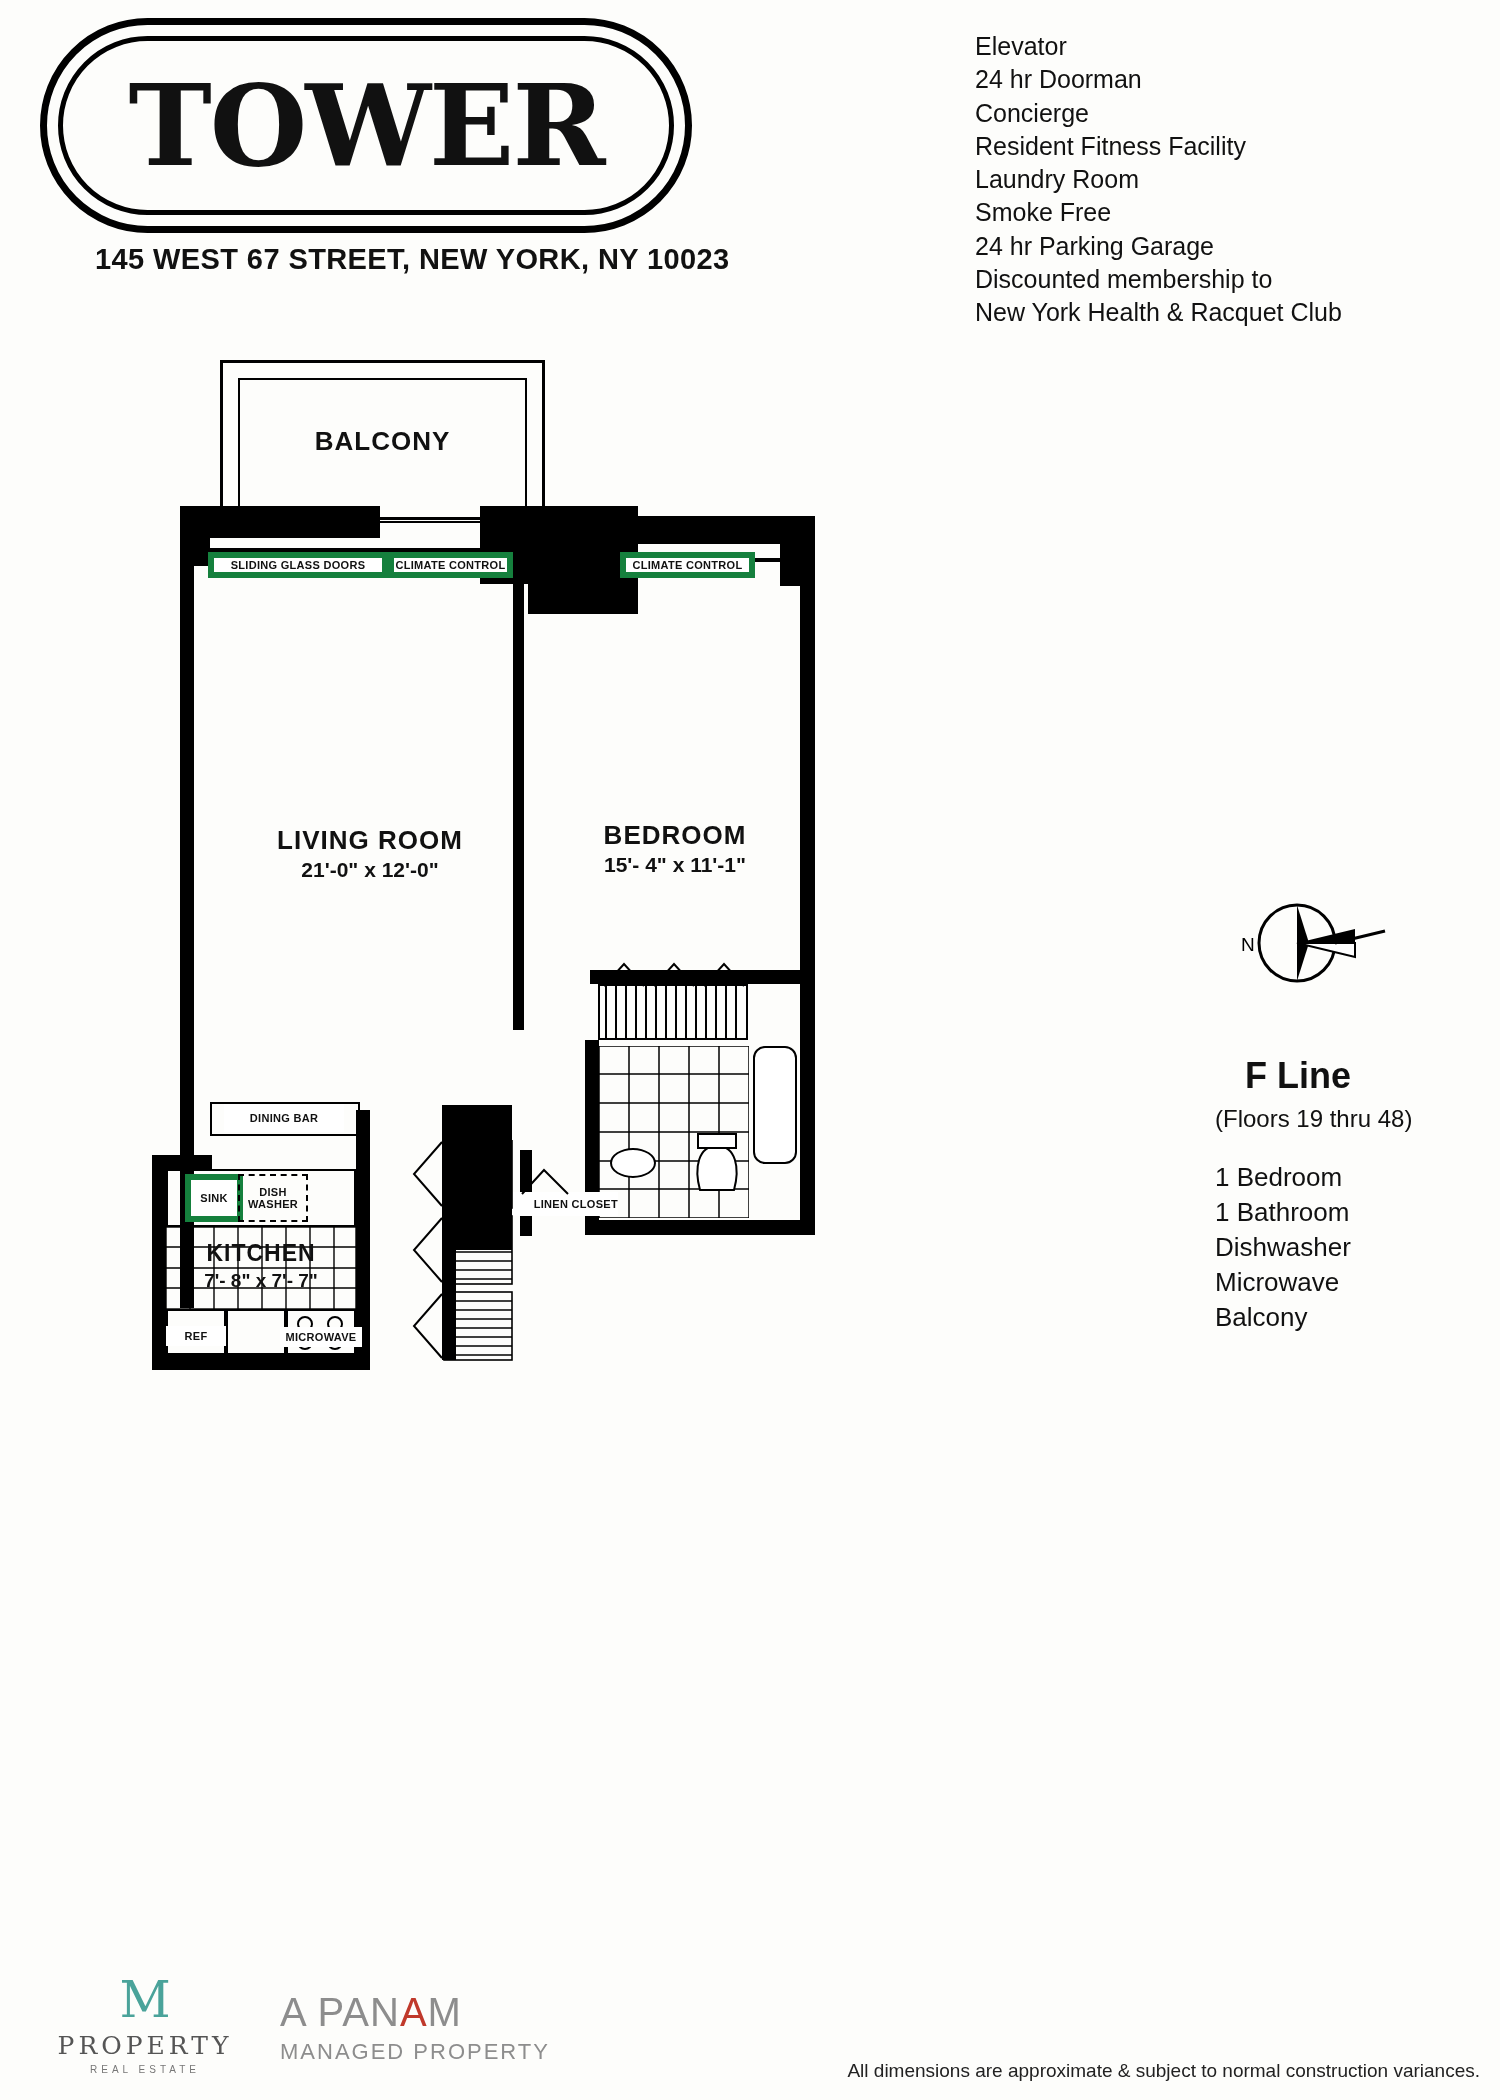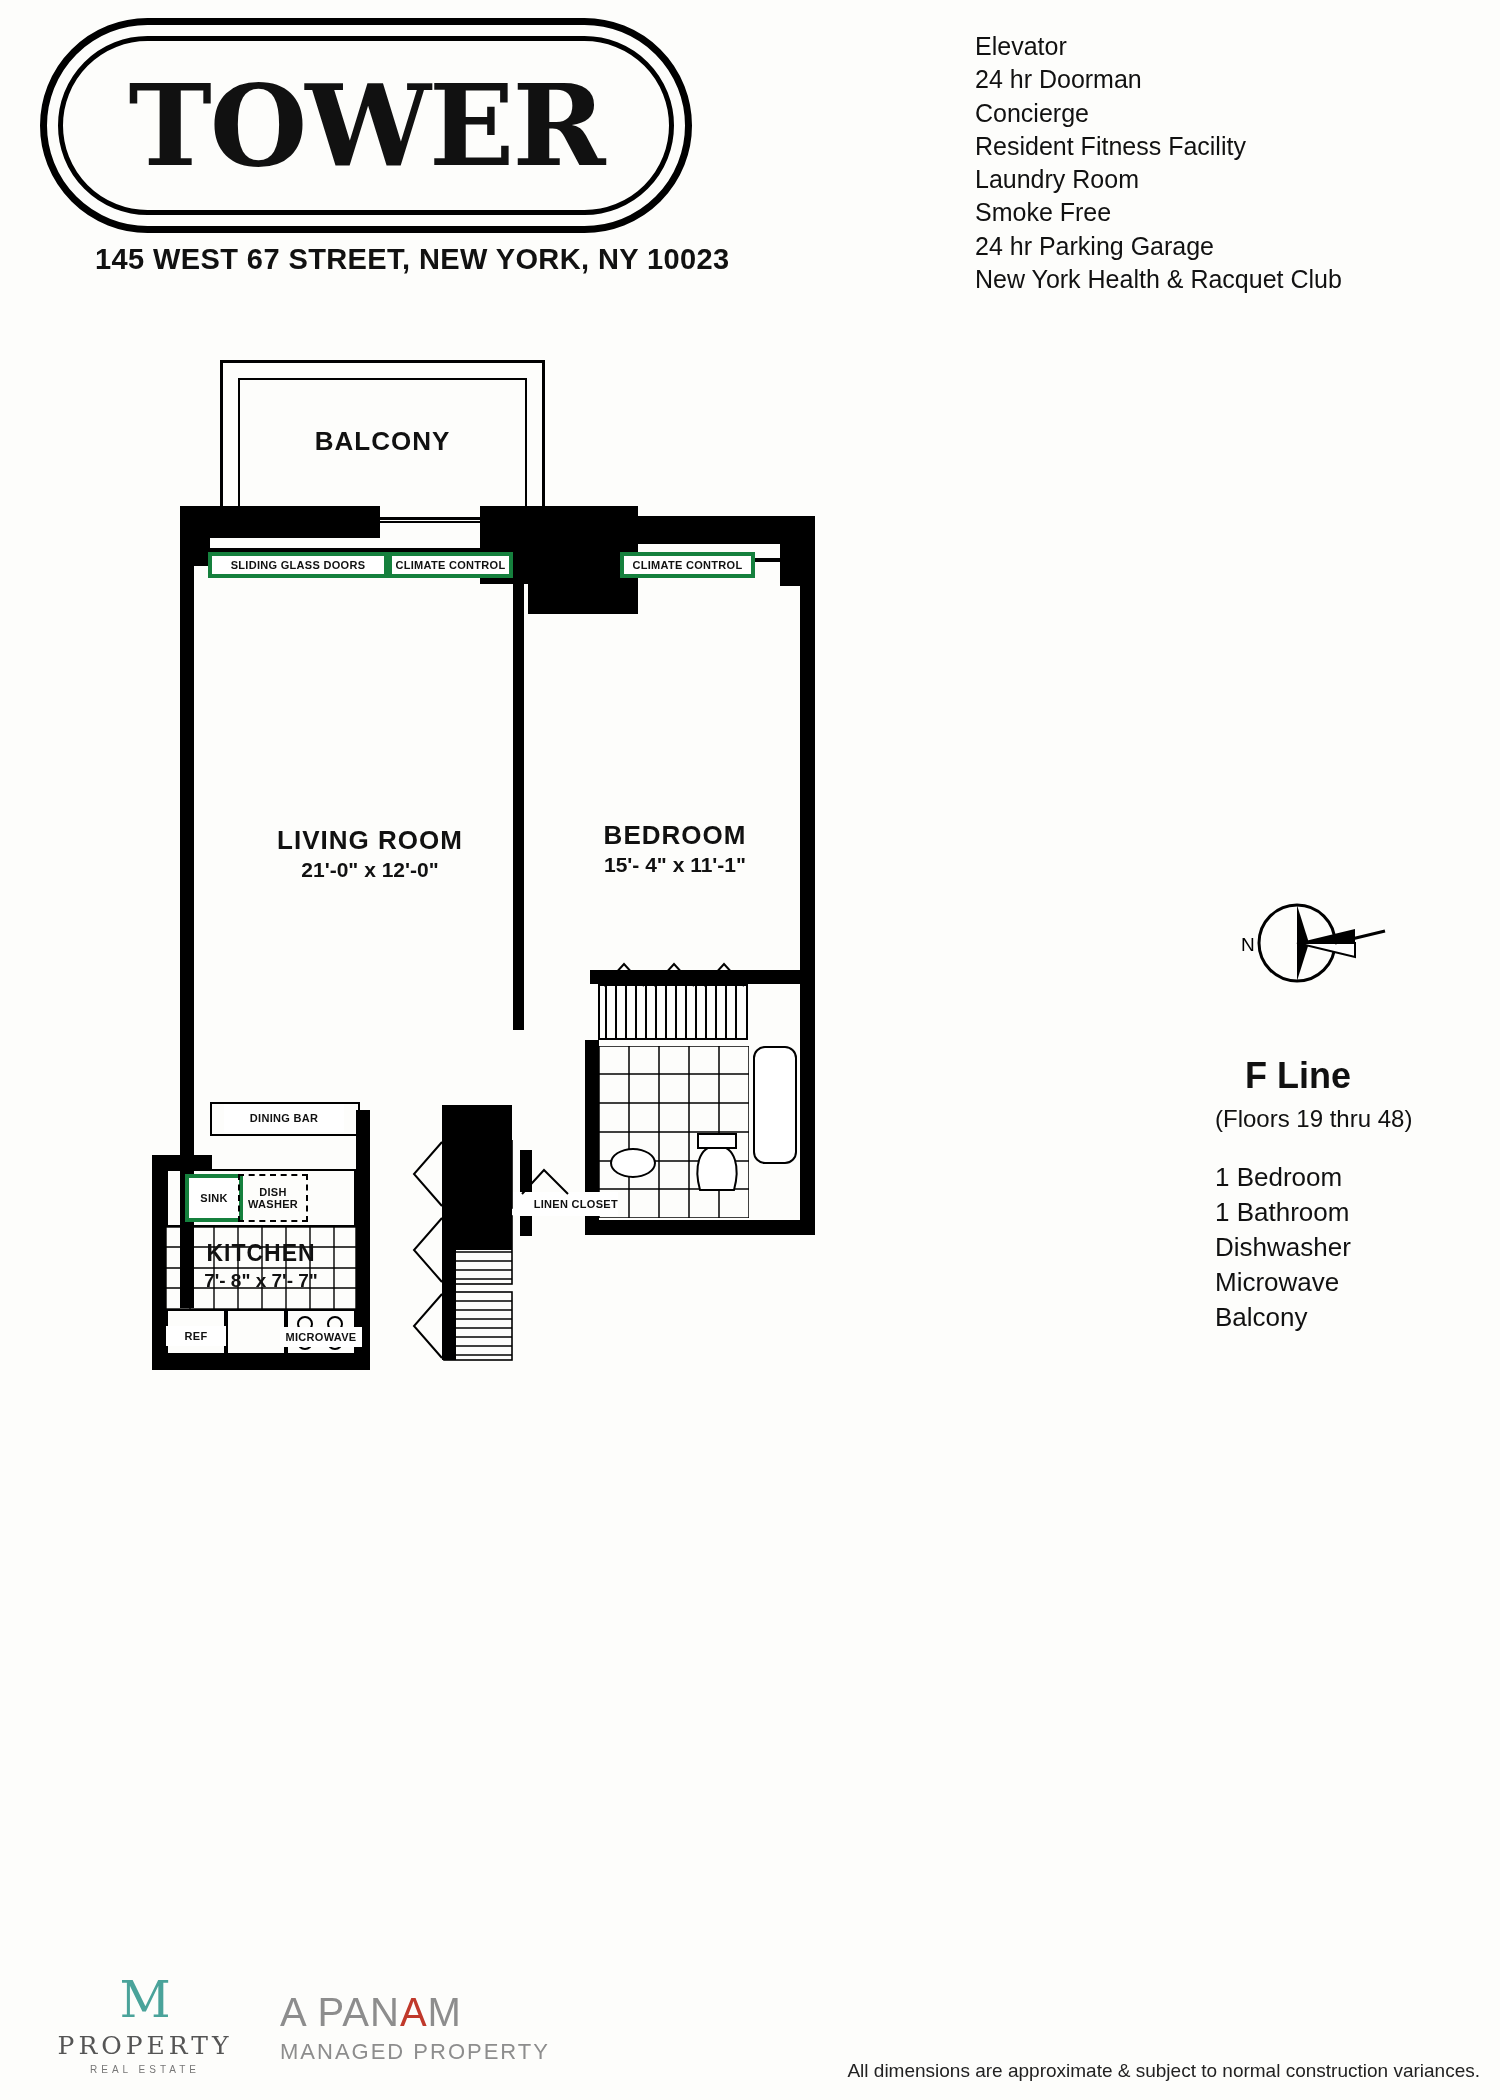--- a/index.html
+++ b/index.html
@@ -70,21 +70,21 @@
   .wall { position:absolute; background:#000; }
   .thinline { position:absolute; background:#000; }
   .box { position:absolute; border:3px solid #000; }
   .lbl {
     position:absolute; text-align:center;
     font-family:"Liberation Sans", sans-serif;
   }
   .room-name { font-size:26px; font-weight:bold; letter-spacing:1px; }
   .room-dims { font-size:21px; font-weight:bold; }
   .tiny { font-size:11px; font-weight:bold; letter-spacing:0.3px; }
-  .tiny-box { position:absolute; border:4px solid #15803d; background:#fff; display:flex; align-items:center; justify-content:center; }
+  .tiny-box { position:absolute; border:6px solid #15803d; background:#fff; display:flex; align-items:center; justify-content:center; }
 
   
   #footer { position:absolute; left:0; top:1930px; width:1500px; height:170px; }
   #mirador { position:absolute; left:55px; top:1975px; width:180px; text-align:center; }
   #mirador .mk {
     font-family:"DejaVu Serif", serif; font-size:50px; color:#4aa39a; line-height:1;
   }
   #mirador .mname { font-family:"DejaVu Serif", serif; font-size:25px; letter-spacing:4px; color:#555; margin-top:6px;}
   #mirador .msub { font-size:10px; letter-spacing:4px; color:#777; margin-top:4px;}
   #panam { position:absolute; left:280px; top:1990px; color:#8d8d8d; }
@@ -110,20 +110,21 @@
 
   <div id="amenities">
     <ul>
       <li>Elevator</li>
       <li>24 hr Doorman</li>
       <li>Concierge</li>
       <li>Resident Fitness Facility</li>
       <li>Laundry Room</li>
       <li>Smoke Free</li>
       <li>24 hr Parking Garage</li>
+      <li>Discounted membership to</li>
       <li>New York Health &amp; Racquet Club</li>
     </ul>
   </div>
 </div>
 
 <div id="compass">
   <svg width="170" height="110" viewBox="0 0 170 110">
     <circle cx="62" cy="48" r="38" fill="none" stroke="#000" stroke-width="3"></circle>
     <path d="M62 10 L74 48 L62 48 Z" fill="#000"></path>
     <path d="M62 48 L74 48 L62 86 Z" fill="#000"></path>

